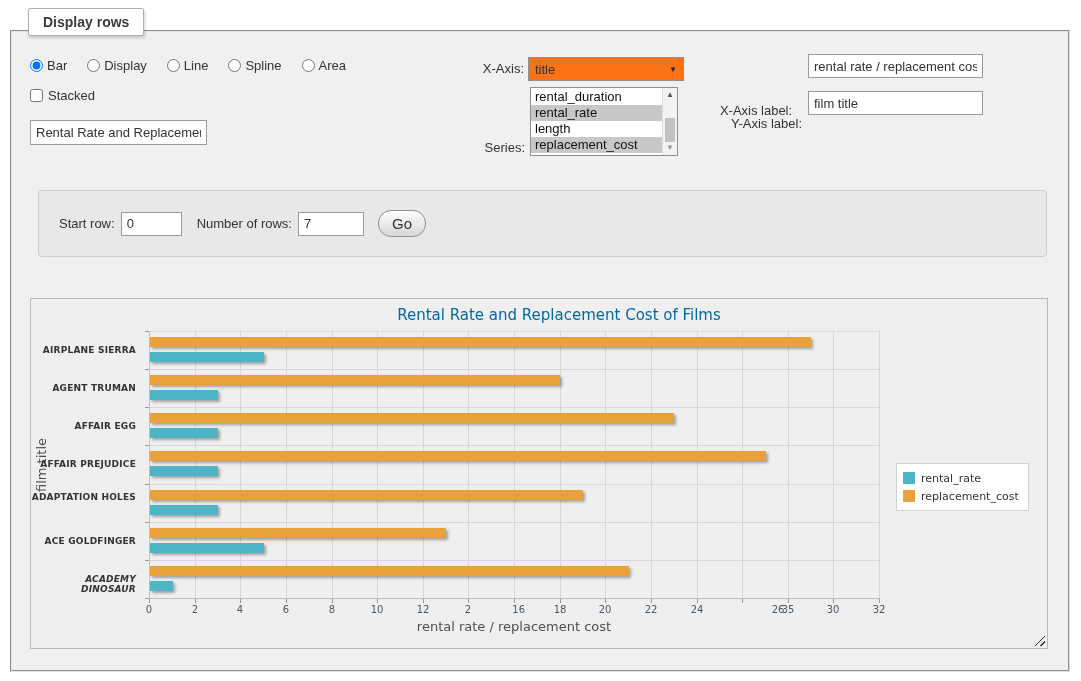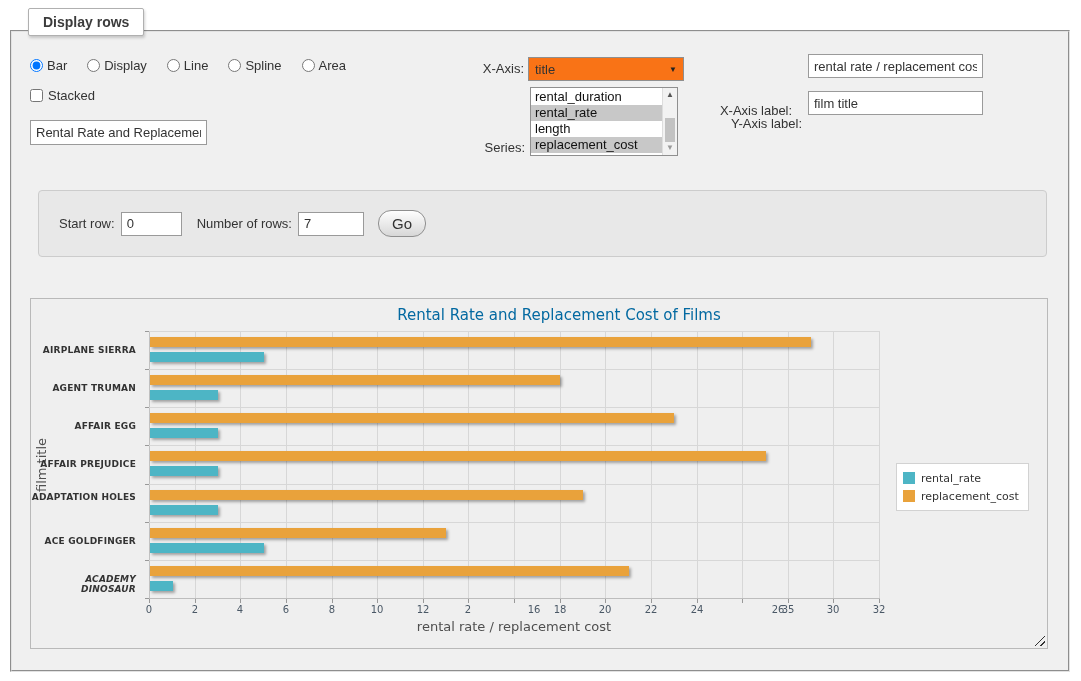--- a/index.html
+++ b/index.html
@@ -231,21 +231,21 @@
     <div class="tick-label" style="left: 240px;">6</div>
     <div class="tick-x" style="left: 301px;"></div>
     <div class="tick-label" style="left: 286px;">8</div>
     <div class="tick-x" style="left: 346px;"></div>
     <div class="tick-label" style="left: 331px;">10</div>
     <div class="tick-x" style="left: 392px;"></div>
     <div class="tick-label" style="left: 377px;">12</div>
     <div class="tick-x" style="left: 437px;"></div>
     <div class="tick-label" style="left: 422px;">2</div>
     <div class="tick-x" style="left: 483px;"></div>
-    <div class="tick-label" style="left: 488px;">16</div>
+    <div class="tick-label" style="left: 464px; text-align: right;">16</div>
     <div class="tick-x" style="left: 529px;"></div>
     <div class="tick-label" style="left: 514px;">18</div>
     <div class="tick-x" style="left: 574px;"></div>
     <div class="tick-label" style="left: 559px;">20</div>
     <div class="tick-x" style="left: 620px;"></div>
     <div class="tick-label" style="left: 605px;">22</div>
     <div class="tick-x" style="left: 666px;"></div>
     <div class="tick-label" style="left: 651px;">24</div>
     <div class="tick-x" style="left: 711px;"></div>
     <div class="tick-label" style="left: 732px;">26</div>

